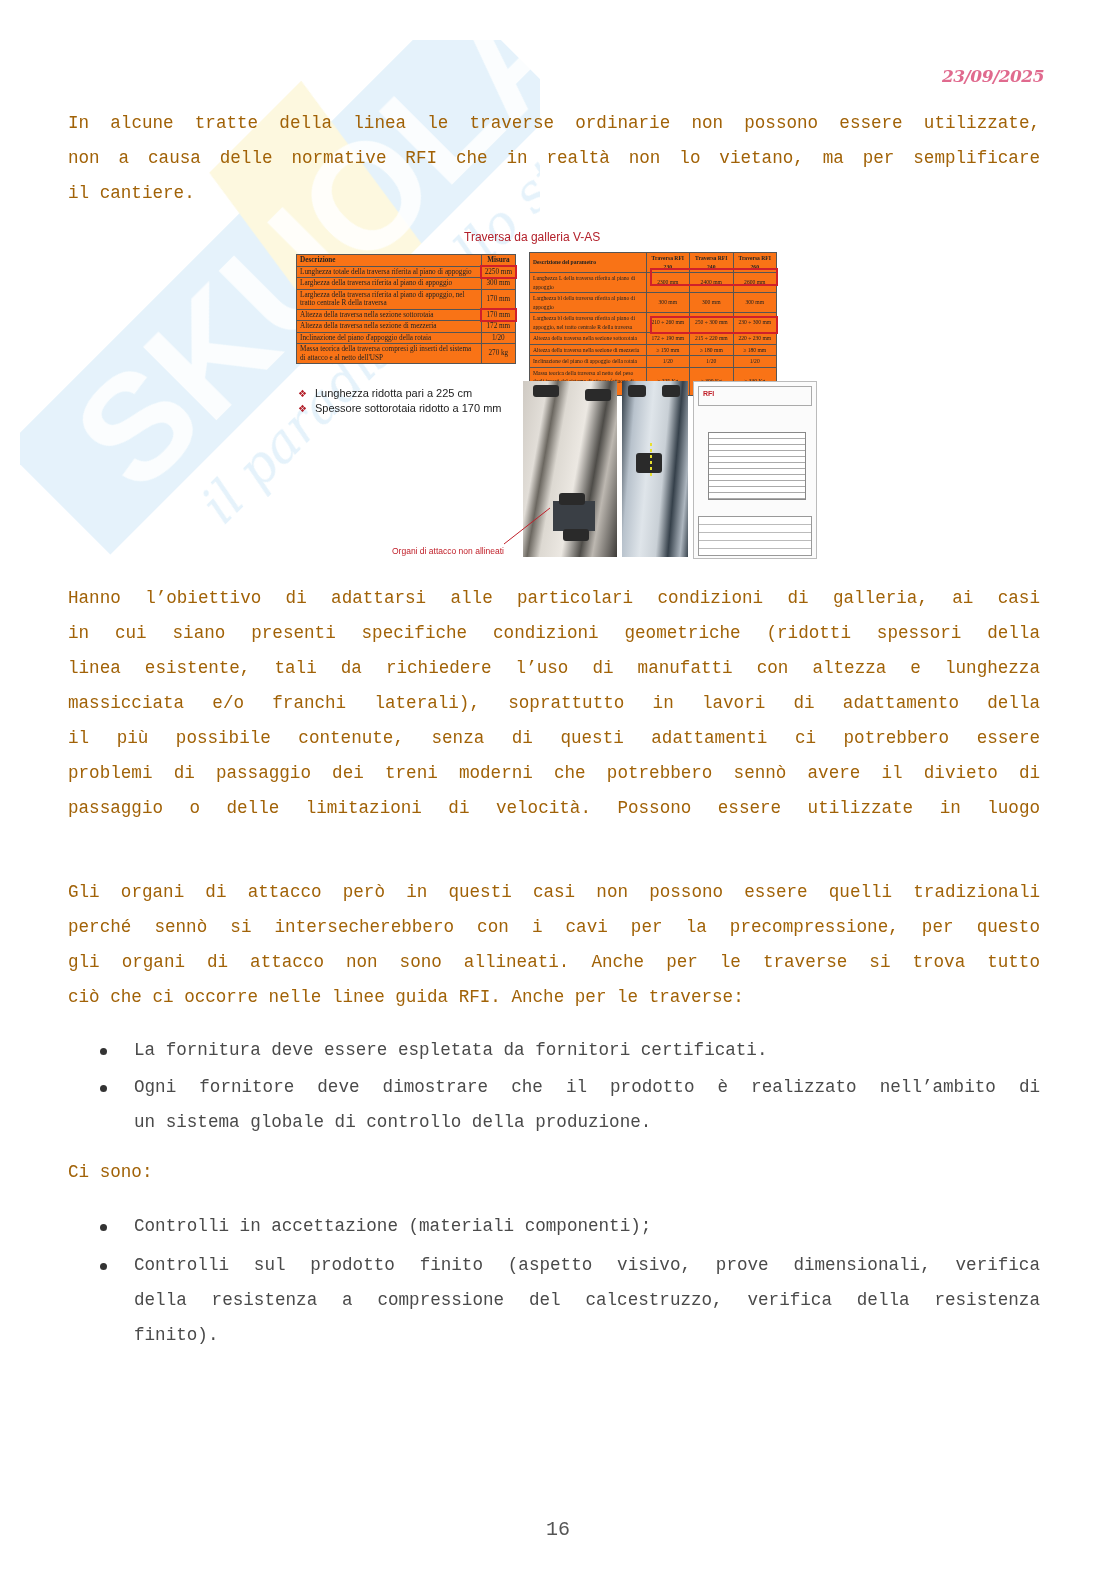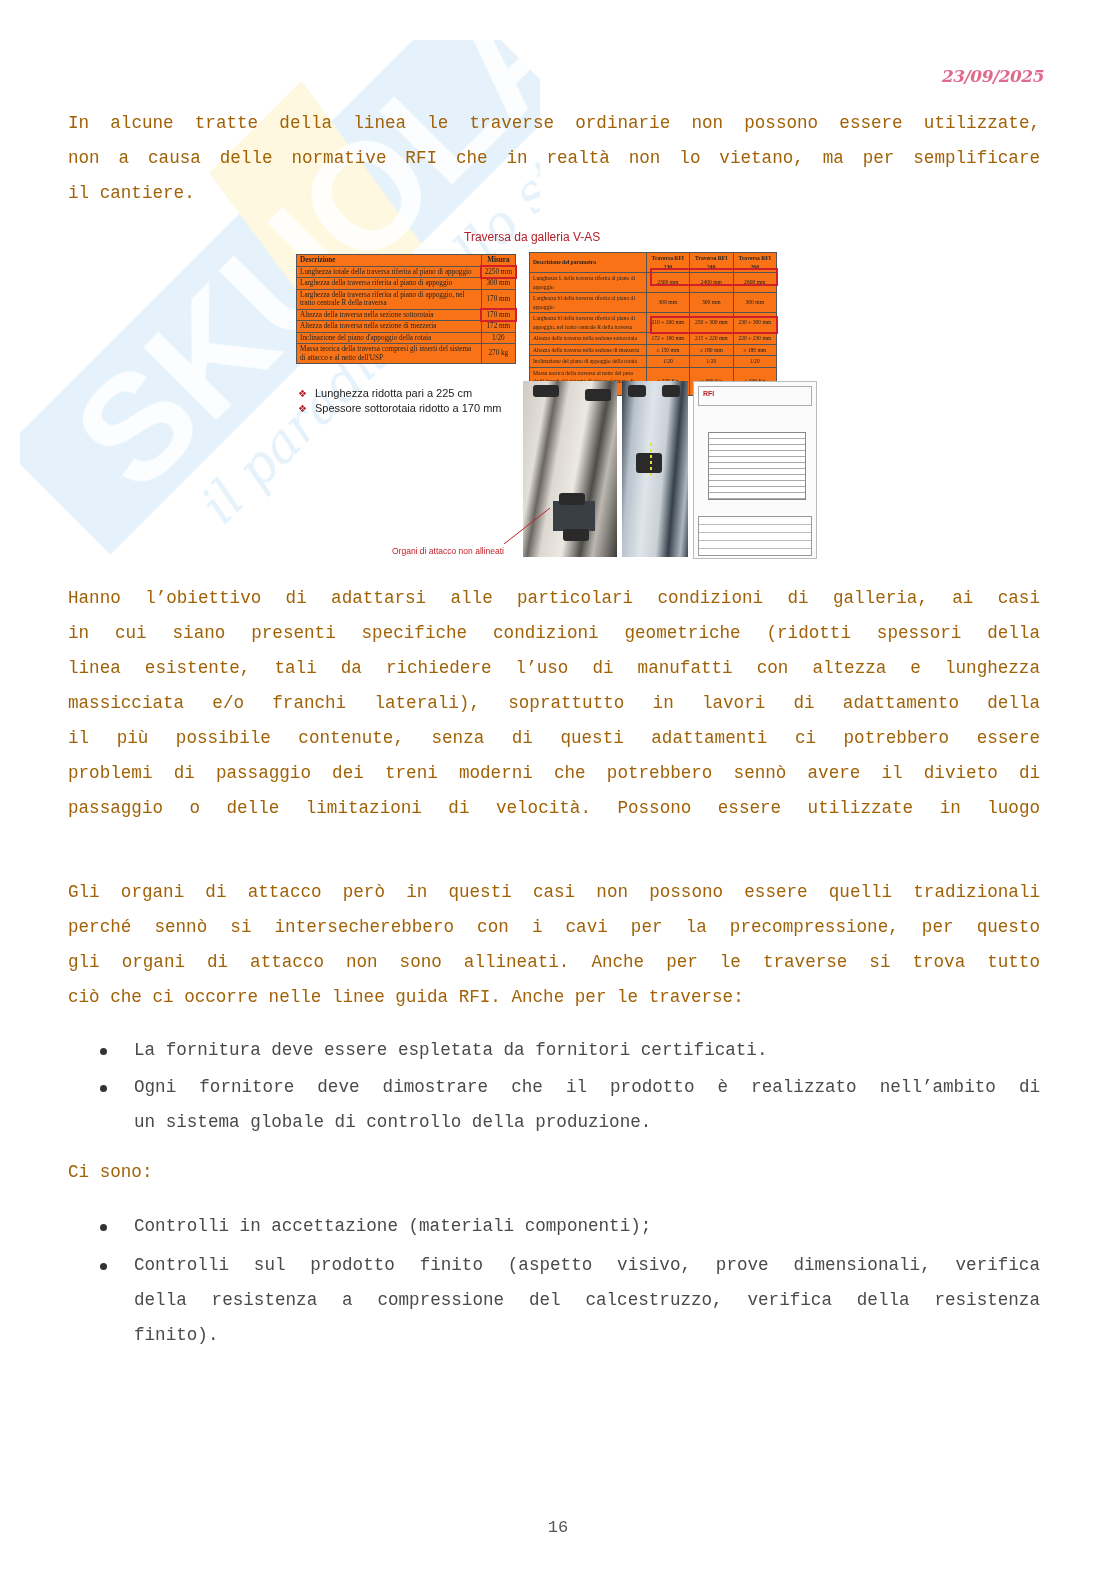--- a/index.html
+++ b/index.html
@@ -41,21 +41,21 @@
   .clip { position: absolute; width: 26px; height: 12px; background: #2a2a2a; border-radius: 3px; }
   .plate { position: absolute; background: #3a3f45; }
   .doc { position: absolute; left: 401px; top: 153px; width: 122px; height: 176px; background: #fbfbfb; border: 1px solid #bbb; }
   .doc .hdr { position: absolute; left: 4px; top: 4px; right: 4px; height: 18px; border: 1px solid #aaa; }
   .doc .logo { position: absolute; left: 4px; top: 3px; font-size: 7px; color: #c0202a; font-weight: bold; }
   .doc .tbl { position: absolute; left: 14px; top: 50px; width: 96px; height: 66px; border: 1px solid #888; background: repeating-linear-gradient(180deg, #fff 0px, #fff 5px, #aaa 5px, #aaa 6px); }
   .doc .ftr { position: absolute; left: 4px; right: 4px; top: 134px; height: 38px; border: 1px solid #999; background: repeating-linear-gradient(180deg, #fff 0px, #fff 7px, #bbb 7px, #bbb 8px); }
   .caption { position: absolute; left: 100px; top: 318px; font-size: 8.5px; color: #c0202a; }
   .arrow { position: absolute; left: 0; top: 0; width: 530px; height: 335px; pointer-events: none; }
 
-  .page-number { position: absolute; left: 0; width: 1116px; top: 1518px; text-align: center; font-size: 17px; color: #555; z-index: 2; }
+  .page-number { position: absolute; left: 0; width: 1116px; top: 1518px; text-align: center; font-size: 20px; color: #555; z-index: 2; }
 </style>
 </head>
 <body>
 
 <div class="watermark">
   <svg viewBox="0 0 520 520">
     <g transform="rotate(-45 260 260)" opacity="0.28">
       <rect x="-40" y="170" width="640" height="150" fill="#9fd0ee"></rect>
       <polygon points="300,120 430,120 400,320 270,320" fill="#f6e58a"></polygon>
       <text x="20" y="300" font-family="Liberation Sans, sans-serif" font-weight="bold" font-size="150" fill="#ffffff" opacity="0.85">SKUOLA.net</text>

